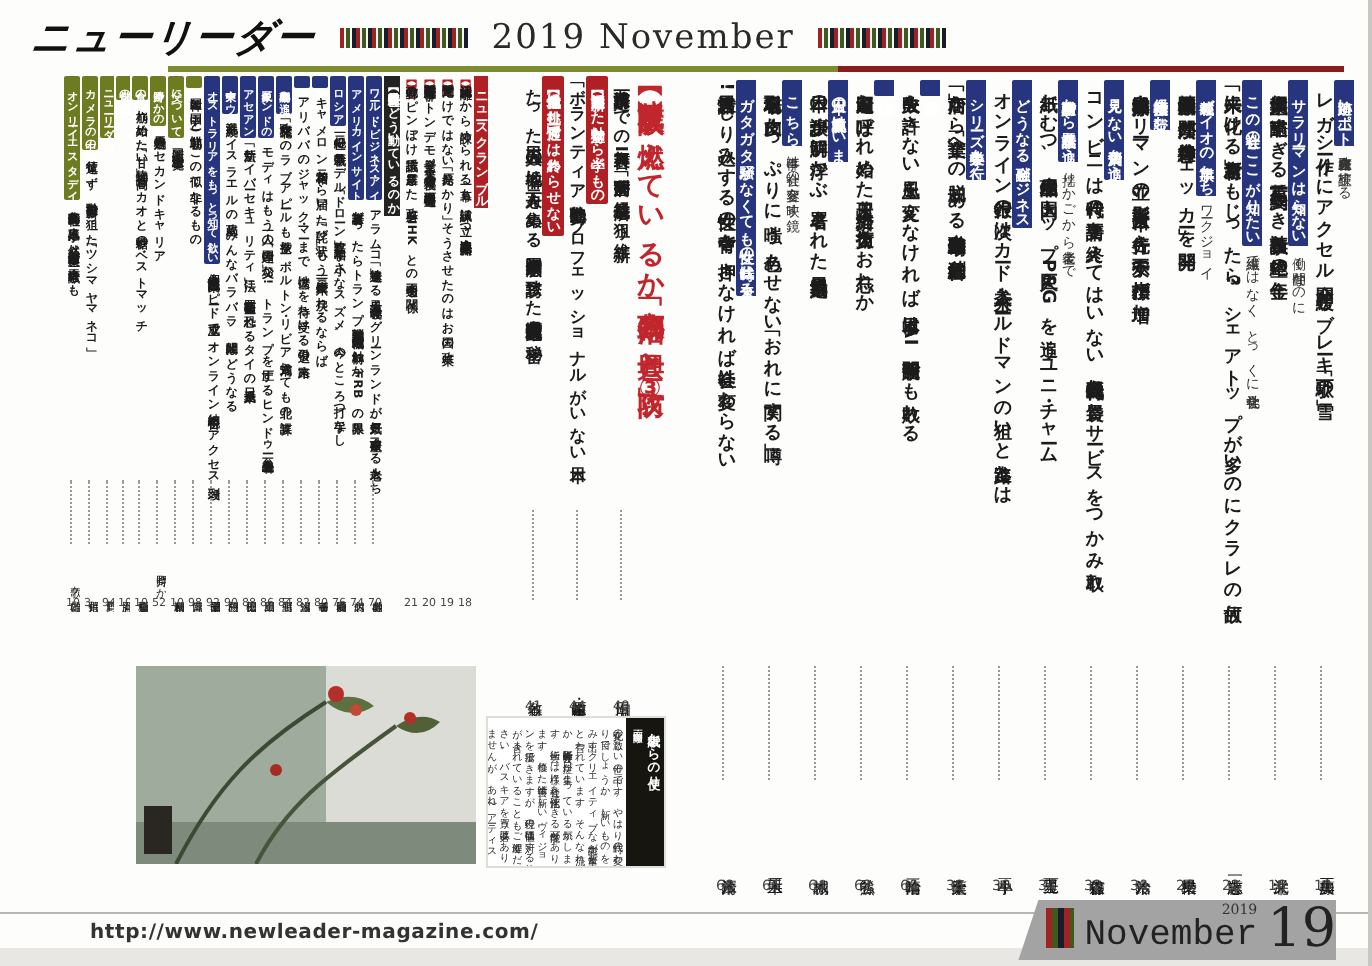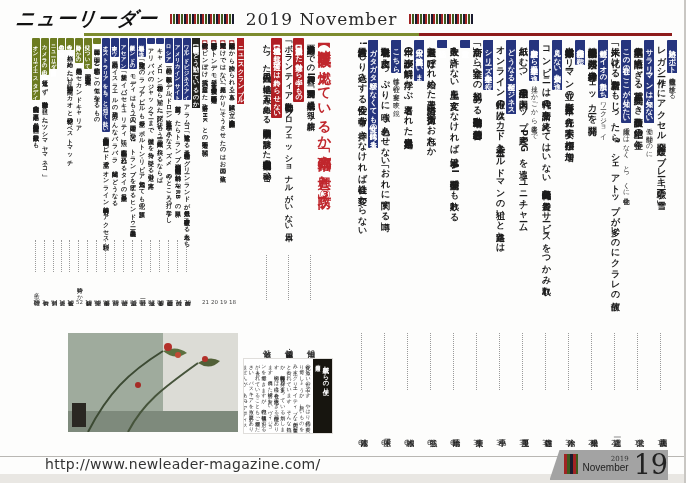--- a/index.html
+++ b/index.html
@@ -60,29 +60,29 @@
               flex-direction:row-reverse;background:#fff;border:1px solid #e0dedb;box-sizing:border-box;}
   .cn-bar{writing-mode:vertical-rl;background:#17150f;color:#fff;padding:3px 2px;flex:0 0 auto;}
   .cn-title{font-size:6.3px;font-weight:bold;display:block;}
   .cn-artist{font-size:5px;display:block;}
   .cn-body{writing-mode:vertical-rl;font-size:5px;line-height:6.3px;color:#2a2a2a;
            padding:2px;overflow:hidden;flex:1;}
   
   #photo{position:absolute;left:68px;top:333px;width:170px;height:99px;overflow:hidden;}
   
   #footer-rule{position:absolute;left:0;right:0;bottom:26px;height:1px;background:#b9b7b3;}
-  #url{position:absolute;left:45px;bottom:11px;font-size:14px;color:#333;letter-spacing:0.3px;}
+  #url{position:absolute;left:45px;bottom:11px;font-size:10px;color:#333;letter-spacing:0.3px;font-weight:bold;}
   #footer-strip{position:absolute;left:0;right:0;bottom:0;height:9px;background:#e9e7e3;}
   #date-block{position:absolute;right:16px;bottom:3px;height:30px;display:flex;align-items:center;gap:5px;
               background:#a3a3a3;padding-left:14px;clip-path:polygon(10px 0,100% 0,100% 100%,0 100%);}
   #date-stripes{width:14px;height:20px;margin-bottom:2px;
               background:repeating-linear-gradient(90deg,#a02323 0 3px,#3d5a1e 3px 6px,#1b1b2e 6px 9px);}
   #month-wrap{display:flex;flex-direction:column;align-items:flex-end;line-height:1;margin-bottom:2px;}
   #year{font-family:"DejaVu Serif",serif;font-size:7px;color:#333;}
-  #month{font-family:Liberation Sans, sans-serif;font-size:10px;color:#222;}
+  #month{font-family:Liberation Mono, monospace;font-size:18px;color:#222;}
   #pageno{font-family:"DejaVu Serif",serif;font-size:27px;color:#222;line-height:0.9;}
 </style>
 </head>
 <body>
 
 <div id="page">
 
   <div id="header">
     <span id="logo">ニューリーダー</span>
     <span class="stripes"></span>

